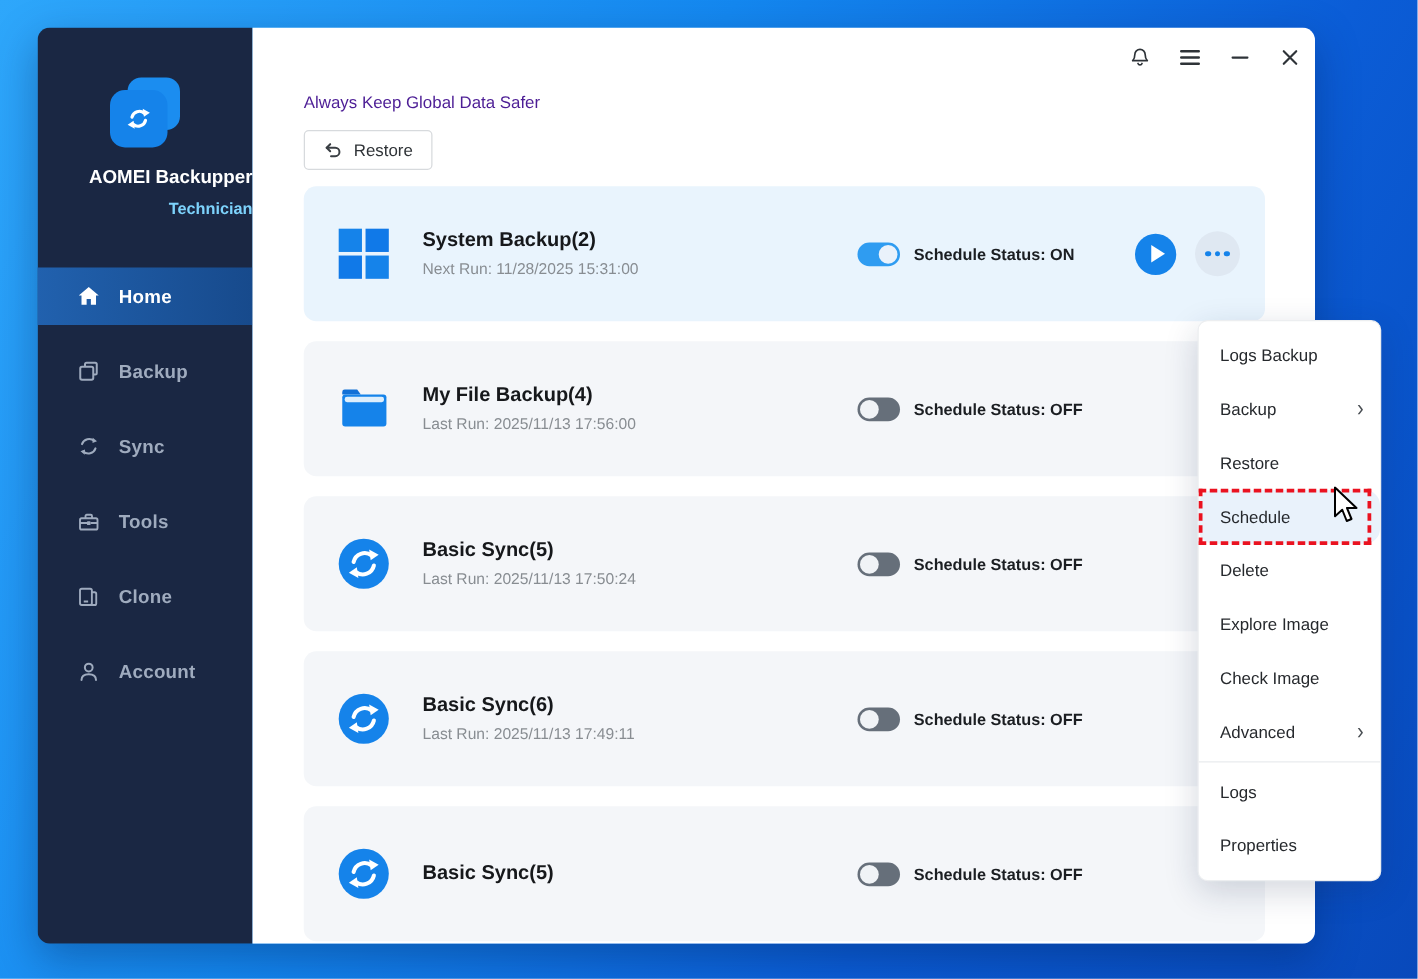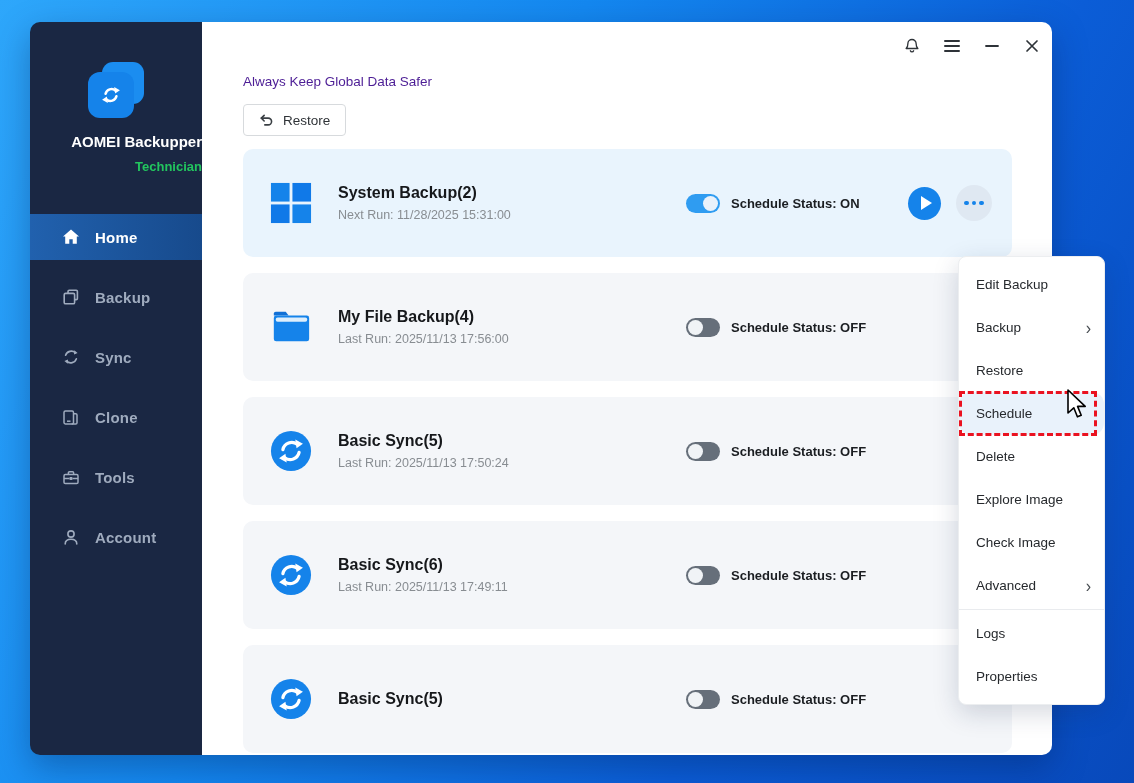--- a/index.html
+++ b/index.html
@@ -14,21 +14,21 @@
     border-radius:10px;display:flex;overflow:hidden;
     box-shadow:0 12px 34px rgba(3,30,80,.35);
   }
   
   .sidebar{width:172px;flex-shrink:0;background:var(--sidebar-bg,#1a2743);}
   .brand{padding-top:40px;text-align:right;}
   .logo{position:relative;width:60px;height:56px;margin:0 auto;}
   .logo-back{position:absolute;right:2px;top:0;width:42px;height:42px;border-radius:11px;background:#1b8df0;}
   .logo-front{position:absolute;left:2px;bottom:0;width:46px;height:46px;border-radius:12px;background:var(--accent,#1583ea);display:flex;align-items:center;justify-content:center;}
   .brand-name{margin-top:15px;color:#fff;font-weight:bold;font-size:15px;}
-  .brand-edition{margin-top:9px;color:#22c55e;font-weight:bold;font-size:13px;}
+  .brand-edition{margin-top:9px;color:#7dd3fc;font-weight:bold;font-size:13px;}
   .nav{margin-top:40px;}
   .nav-item{height:46px;margin-bottom:14px;display:flex;align-items:center;padding-left:30px;cursor:default;color:#9fabbe;}
   .nav-item.active{background:linear-gradient(90deg,#2161ae 0%,var(--sidebar-active,#174a8c) 100%);color:#fff;}
   .nav-icon{width:22px;height:20px;display:inline-flex;align-items:center;justify-content:center;}
   .nav-label{margin-left:13px;font-size:15px;font-weight:600;letter-spacing:.2px;}
   
   .main{flex:1;background:#fff;position:relative;padding-left:41px;box-sizing:border-box;overflow:hidden;}
   .controls{position:absolute;top:14px;right:11px;height:20px;display:flex;gap:22px;align-items:center;}
   .ctrl-btn{width:18px;height:18px;display:inline-flex;align-items:center;justify-content:center;color:#2e3338;}
   .header{margin-top:52px;}
@@ -120,37 +120,37 @@
               <path d="M15.4 11.7 a6 6 0 0 1-9.8 2.5"></path>
               <polygon points="13.2,3.2 16.6,6 13,7.4" fill="currentColor" stroke="none"></polygon>
               <polygon points="6.8,16.8 3.4,14 7,12.6" fill="currentColor" stroke="none"></polygon>
             </svg>
           </span>
           <span class="nav-label">Sync</span>
         </div>
         <div class="nav-item">
           <span class="nav-icon">
             <svg width="20" height="20" viewBox="0 0 20 20" fill="none" stroke="currentColor" stroke-width="1.5" stroke-linejoin="round">
-              <rect x="3" y="4" width="9.5" height="13" rx="1.4"></rect>
-              <path d="M12.5 6.8 h2.2 a1.3 1.3 0 0 1 1.3 1.3 V15.7 a1.3 1.3 0 0 1-1.3 1.3 h-4"></path>
-              <path d="M6 14.2 h3.5"></path>
-            </svg>
-          </span>
-          <span class="nav-label">Clone</span>
-        </div>
-        <div class="nav-item">
-          <span class="nav-icon">
-            <svg width="20" height="20" viewBox="0 0 20 20" fill="none" stroke="currentColor" stroke-width="1.5" stroke-linejoin="round">
               <rect x="3" y="7.6" width="14" height="9" rx="1.3"></rect>
               <path d="M7.4 7.4 V5.8 a1 1 0 0 1 1-1 h3.2 a1 1 0 0 1 1 1 v1.6"></path>
               <path d="M3 11.4 h5.6 M11.4 11.4 H17"></path>
               <rect x="8.6" y="10" width="2.8" height="3" rx=".5" fill="currentColor" stroke="none"></rect>
             </svg>
           </span>
           <span class="nav-label">Tools</span>
+        </div>
+        <div class="nav-item">
+          <span class="nav-icon">
+            <svg width="20" height="20" viewBox="0 0 20 20" fill="none" stroke="currentColor" stroke-width="1.5" stroke-linejoin="round">
+              <rect x="3" y="4" width="9.5" height="13" rx="1.4"></rect>
+              <path d="M12.5 6.8 h2.2 a1.3 1.3 0 0 1 1.3 1.3 V15.7 a1.3 1.3 0 0 1-1.3 1.3 h-4"></path>
+              <path d="M6 14.2 h3.5"></path>
+            </svg>
+          </span>
+          <span class="nav-label">Clone</span>
         </div>
         <div class="nav-item">
           <span class="nav-icon">
             <svg width="20" height="20" viewBox="0 0 20 20" fill="none" stroke="currentColor" stroke-width="1.6" stroke-linecap="round">
               <circle cx="10" cy="7" r="3.1"></circle>
               <path d="M4.2 17 c0-3.2 2.6-4.7 5.8-4.7 s5.8 1.5 5.8 4.7"></path>
             </svg>
           </span>
           <span class="nav-label">Account</span>
         </div>
@@ -296,21 +296,21 @@
             </span>
             <span class="status-label">Schedule Status: OFF</span>
           </span>
         </div>
       </div>
   </div>
 </div>
 
 <div class="context-menu" id="context-menu">
     <div class="menu-item">
-      <span>Edit Backup</span>
+      <span>Logs Backup</span>
     </div>
     <div class="menu-item">
       <span>Backup</span>
       <span class="chev">›</span>
     </div>
     <div class="menu-item">
       <span>Restore</span>
     </div>
     <div class="menu-item highlight">
       <span>Schedule</span>

